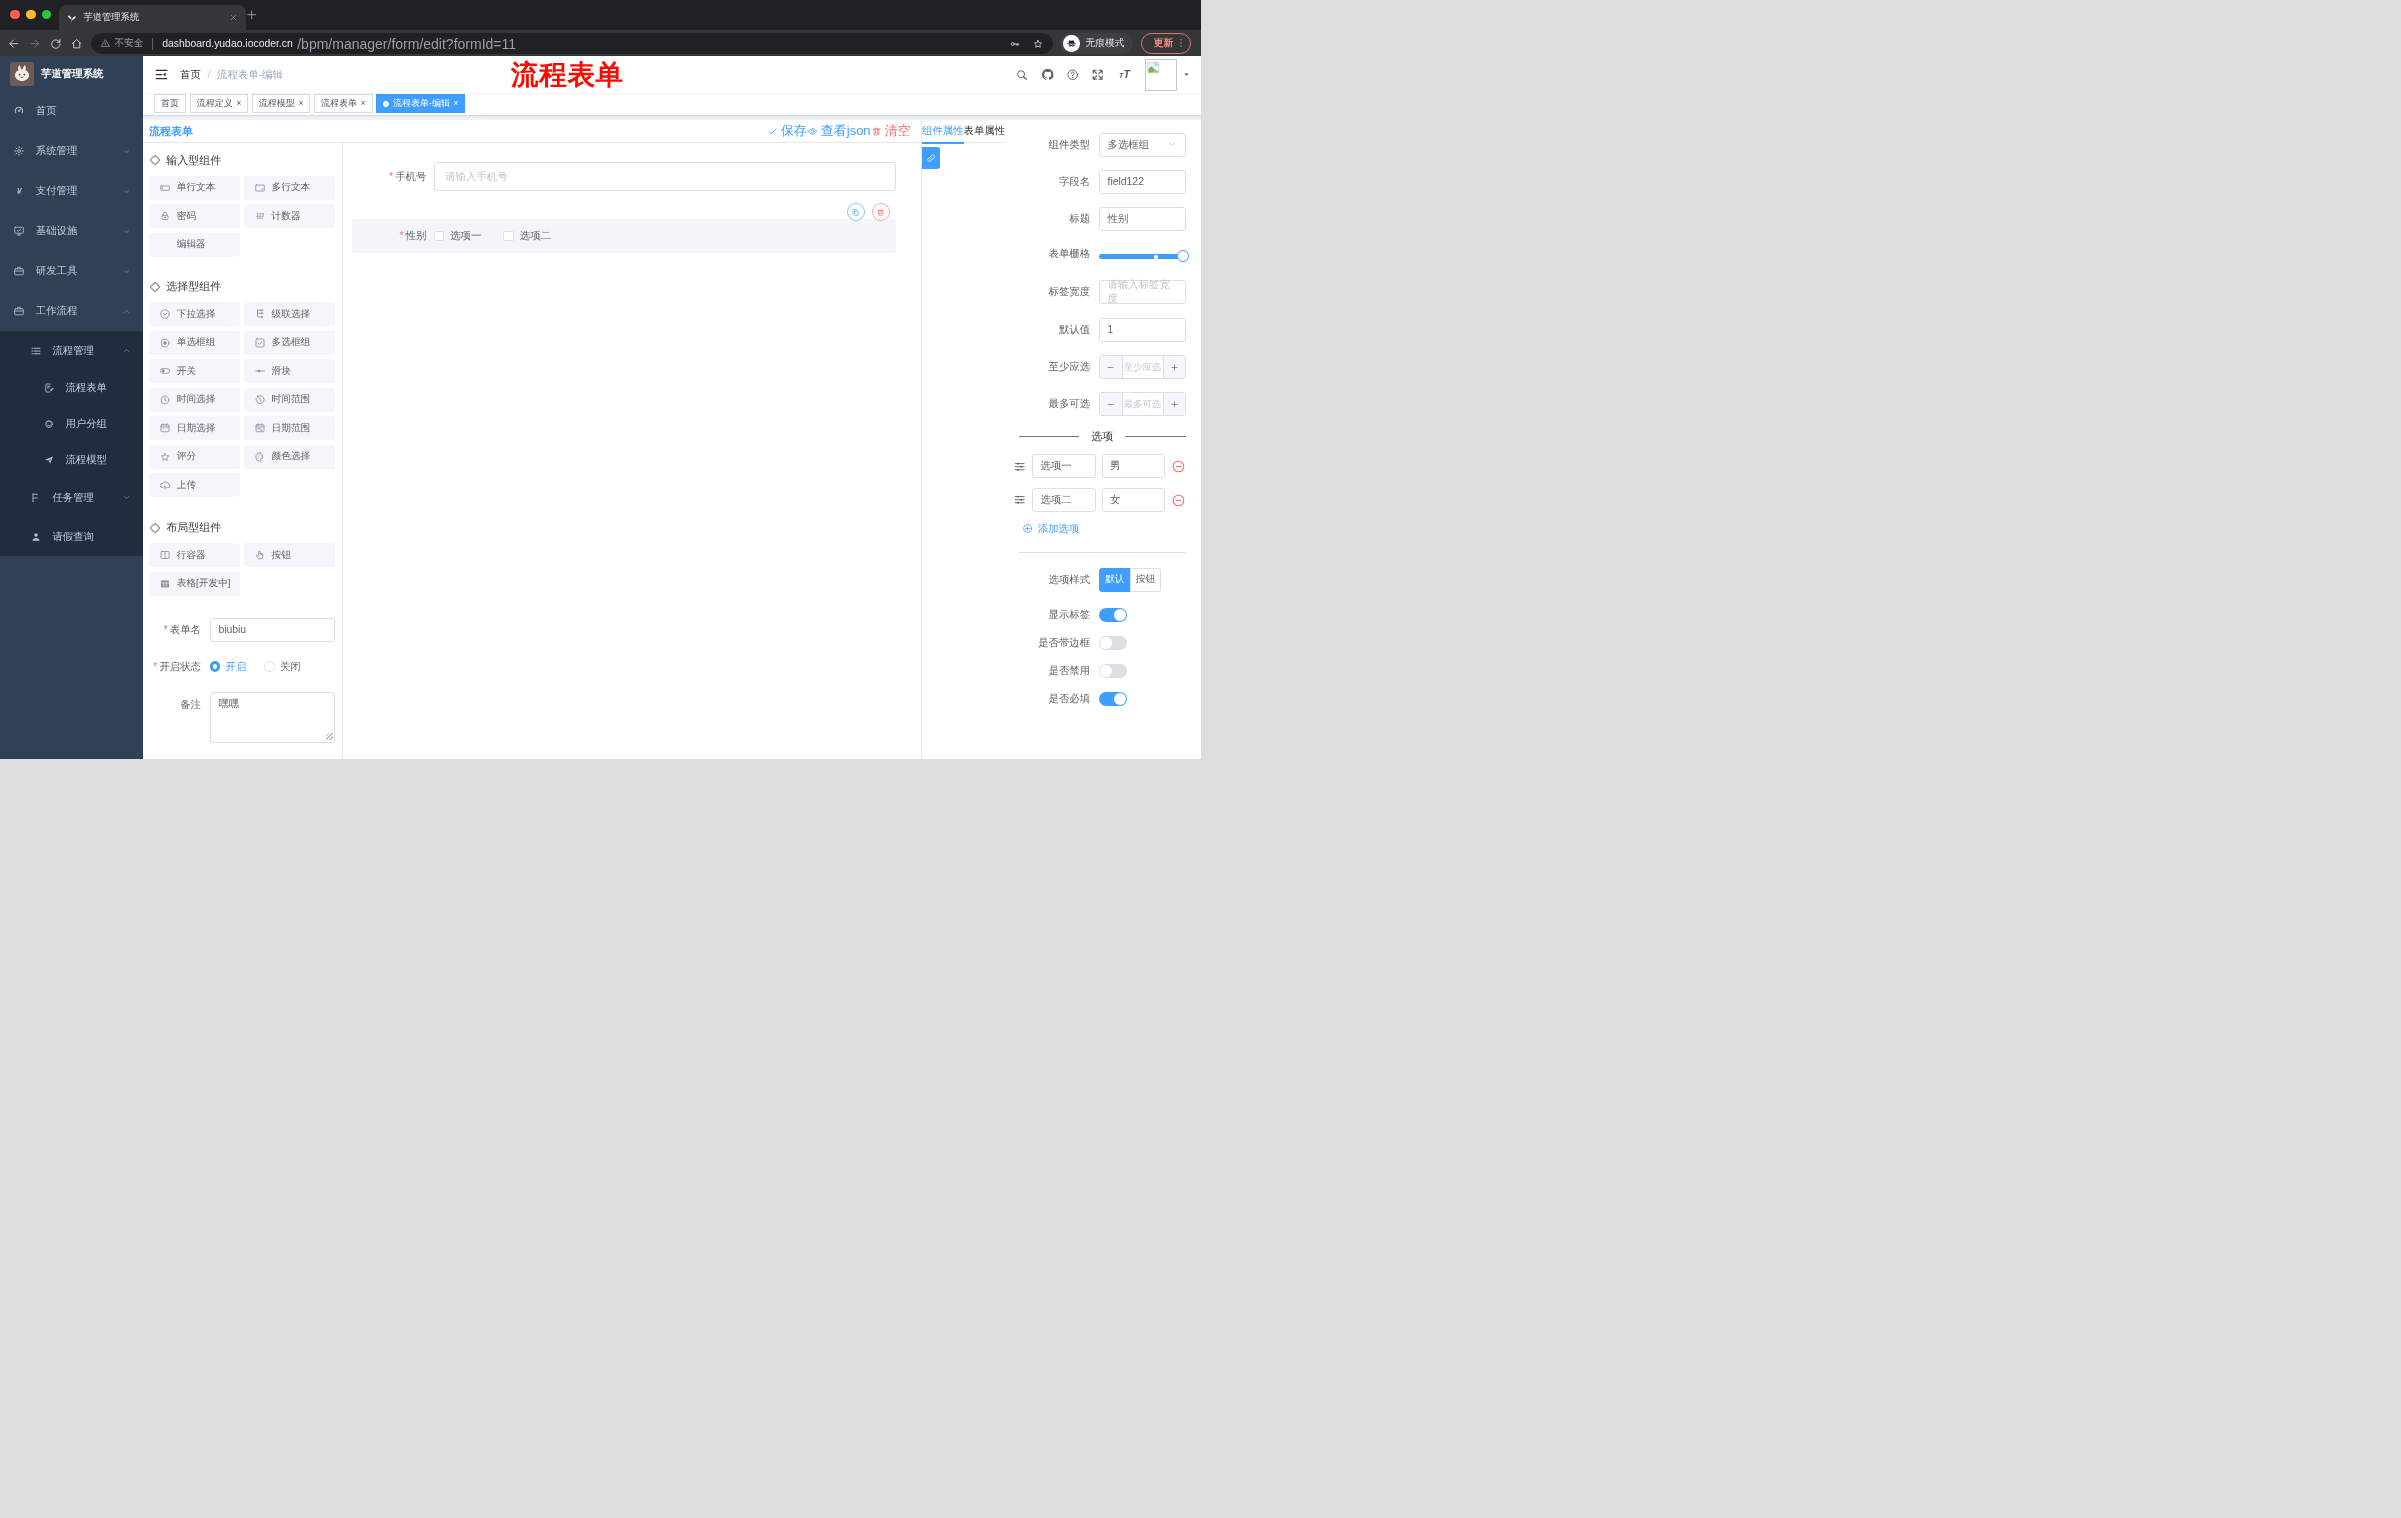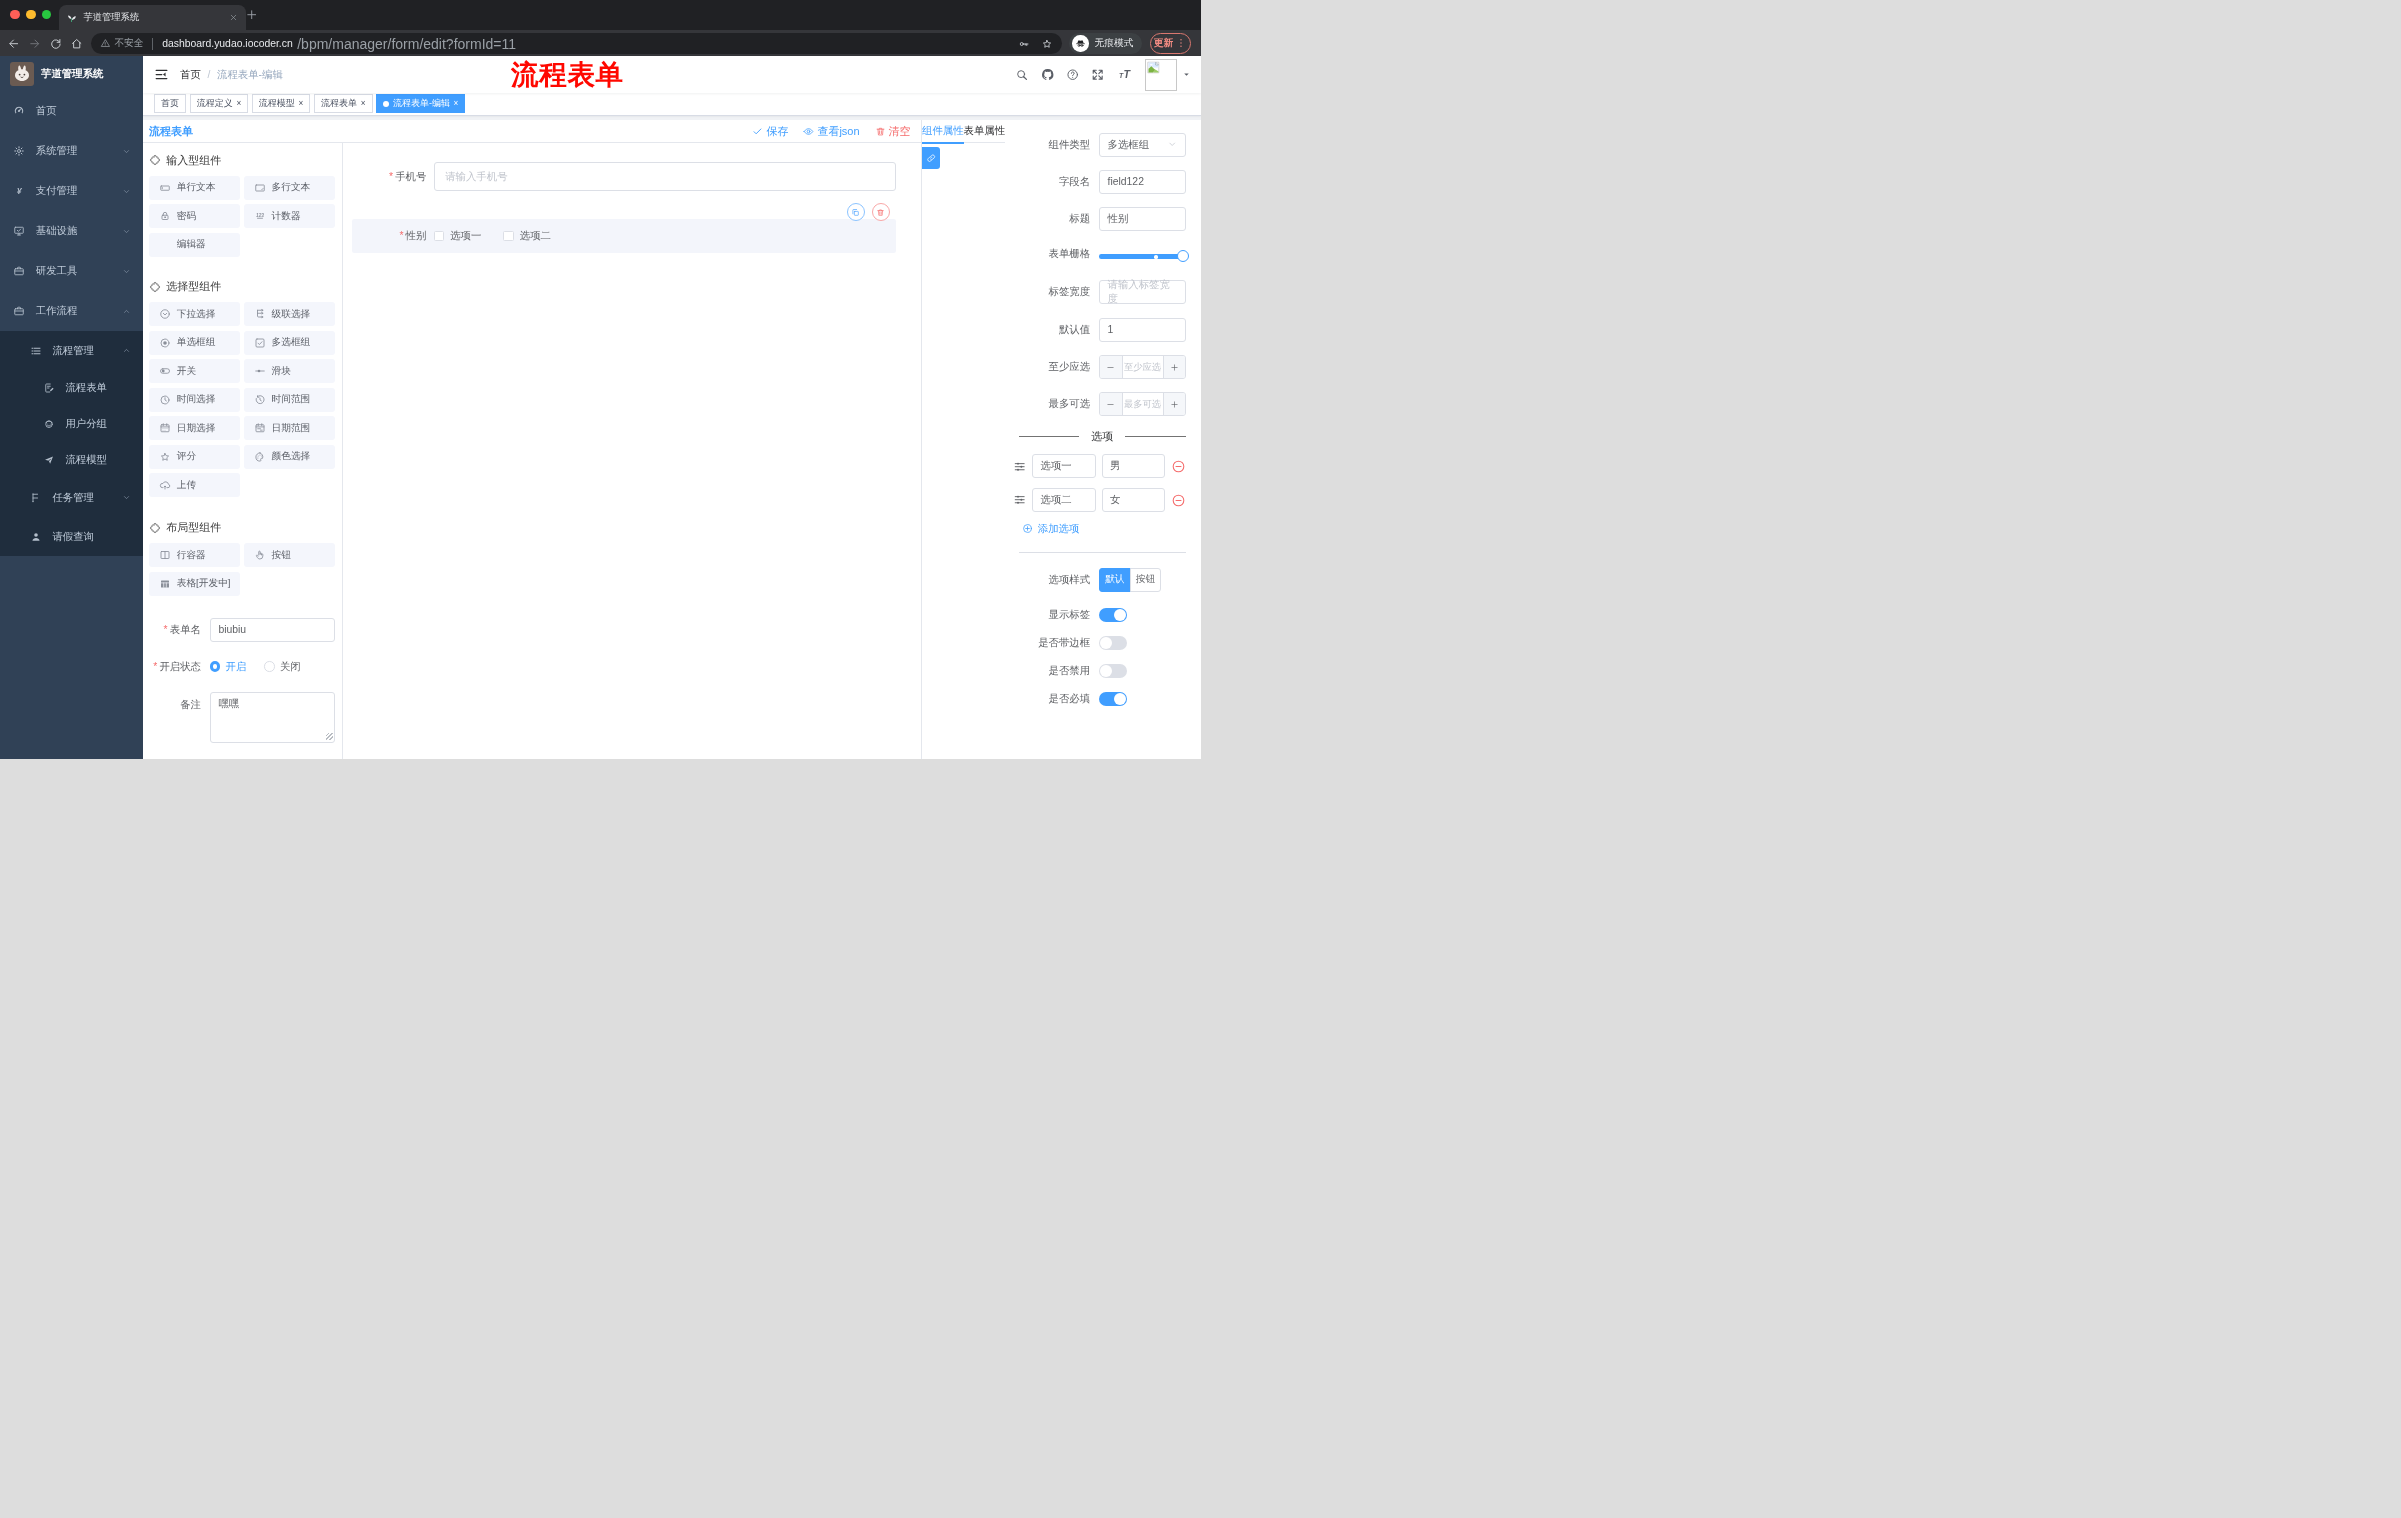--- a/index.html
+++ b/index.html
@@ -25,21 +25,21 @@
   .nav-btn{color:#cdd1d6;display:flex;}
   .nav-btn.dim{color:#74787d}
   .omnibox{flex:1;height:21px;background:#202124;border-radius:10.4px;display:flex;align-items:center;padding:0 9px;gap:4.5px;color:#9aa0a6;font-size:9.7px;}
   .omni-divider{width:0.7px;height:12px;background:#5f6368;margin:0 4.5px;}
   .url-host{color:#e8eaed;font-size:10.4px;}
   .url-path{color:#9aa0a6;font-size:14px;}
   .omni-spacer{flex:1}
   .incog-chip{height:21px;border-radius:10.4px;background:#3c4043;display:flex;align-items:center;gap:6px;padding:0 9px 0 3px;color:#e8eaed;font-size:9.7px;}
   .incog-chip .circ{width:16.3px;height:16.3px;border-radius:50%;background:#fff;color:#202124;display:flex;align-items:center;justify-content:center;}
   .update-btn{height:19.3px;border:1.1px solid #d9776f;border-radius:10.4px;display:flex;align-items:center;gap:1.5px;
-    padding:0 3px 0 3px;color:#f28b82;font-size:9.7px;font-weight:bold;margin-right:3px;}
+    padding:0 3px 0 12px;color:#f28b82;font-size:9.7px;font-weight:bold;margin-right:3px;}
 
   
   .app{position:absolute;top:56px;left:0;right:0;bottom:0;display:flex;}
   .sidebar{width:143px;flex:none;background:#304156;color:#bfcbd9;overflow:hidden;}
   .logo-row{height:35px;display:flex;align-items:center;gap:7.4px;padding:0 9.7px;color:#fff;font-weight:bold;font-size:10.4px;}
   .side-item{display:flex;align-items:center;gap:10.4px;font-size:10.4px;cursor:pointer;}
   .side-item.d0{height:40px;padding-left:13.4px;}
   .side-item.d1{height:39px;padding-left:30px;}
   .side-item.d2{height:36px;padding-left:43px;}
   .side-item.dark{background:#1f2d3d;}
@@ -64,21 +64,21 @@
   .tag{height:17px;display:inline-flex;align-items:center;gap:3.7px;padding:0 6px;border:0.7px solid #d8dce5;background:#fff;
     color:#495060;font-size:9px;cursor:pointer;}
   .tag .x{font-size:8.2px;line-height:1;}
   .tag.active{background:#409eff;border-color:#409eff;color:#fff;}
   .tag.active::before{content:"";width:6px;height:6px;border-radius:50%;background:#fff;}
 
   .content{flex:1;display:flex;min-height:0;padding-top:4.5px;}
   .designer{flex:1;min-width:0;background:#fff;display:flex;flex-direction:column;}
   .designer-toolbar{height:22px;flex:none;border-bottom:0.7px solid #e4e7ed;display:flex;align-items:center;padding:0 10.4px 0 6px;}
   .designer-title{color:#409eff;font-weight:bold;font-size:11px;}
-  .bar-actions{margin-left:auto;display:flex;align-items:center;gap:15px;font-size:11px;}
+  .bar-actions{margin-left:auto;display:flex;align-items:center;font-size:13px;}
   .bar-btn{display:flex;align-items:center;gap:3px;color:#409eff;cursor:pointer;}
   .bar-btn.danger{color:#f56c6c;}
 
   .designer-body{flex:1;display:flex;min-height:0;}
   .palette{width:186px;flex:none;border-right:0.7px solid #e4e7ed;padding:9px 7.4px 0 6px;overflow:hidden;}
   .pal-sec-title{display:flex;align-items:center;gap:5.2px;height:16.3px;margin-bottom:7.4px;color:#3a3a3a;font-size:11px;}
   .pal-sec-title .icon{color:#666;}
   .pal-grid{display:grid;grid-template-columns:1fr 1fr;gap:4.5px 3.7px;margin-bottom:22px;}
   .pal-item{height:24px;background:#f4f6fc;border-radius:3px;display:flex;align-items:center;gap:6px;padding:0 4.5px 0 9.7px;
     color:#5a5e66;font-size:9.7px;cursor:grab;white-space:nowrap;}

